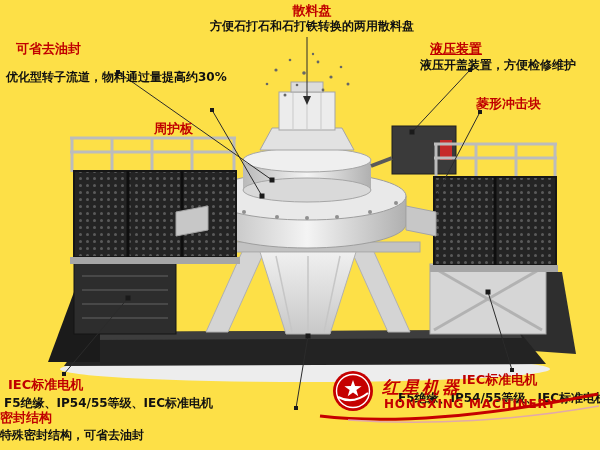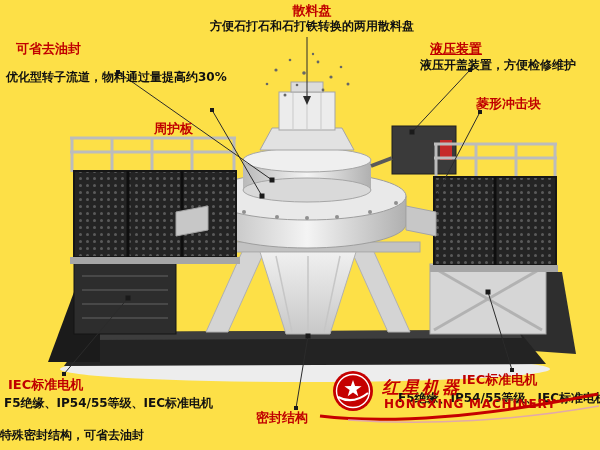--- a/index.html
+++ b/index.html
@@ -22,21 +22,21 @@
   .co1t{left:16px;top:41px;}
   .co1d{left:6px;top:70px;}
   .co2t{left:154px;top:85px;margin-top:36px;}
   .co2d{left:128px;top:102px;}
   .co3t{left:430px;top:41px;text-decoration:underline;}
   .co3d{left:420px;top:58px;}
   .co4t{left:476px;top:86px;margin-top:10px;}
   .co4d{left:448px;top:103px;}
   .co5t{left:8px;top:377px;}
   .co5d{left:4px;top:396px;}
-  .co6t{left:0;width:564px;top:410px;text-align:center;}
+  .co6t{left:0;width:564px;top:410px;text-align:left;}
   .co6d{left:0;width:564px;top:428px;text-align:left;}
   .co7t{left:462px;top:372px;}
   .co7d{left:398px;top:391px;}
   
   .logo{position:absolute;left:318px;top:362px;width:282px;height:62px;z-index:4;}
   .logo-swoosh{position:absolute;left:0;top:0;}
   .logo-badge{position:absolute;left:14px;top:8px;}
   .logo-cn{
     position:absolute;left:64px;top:2px;font-size:17px;font-weight:bold;
     font-style:italic;color:#c50000;letter-spacing:3px;white-space:nowrap;margin-top:12px;

